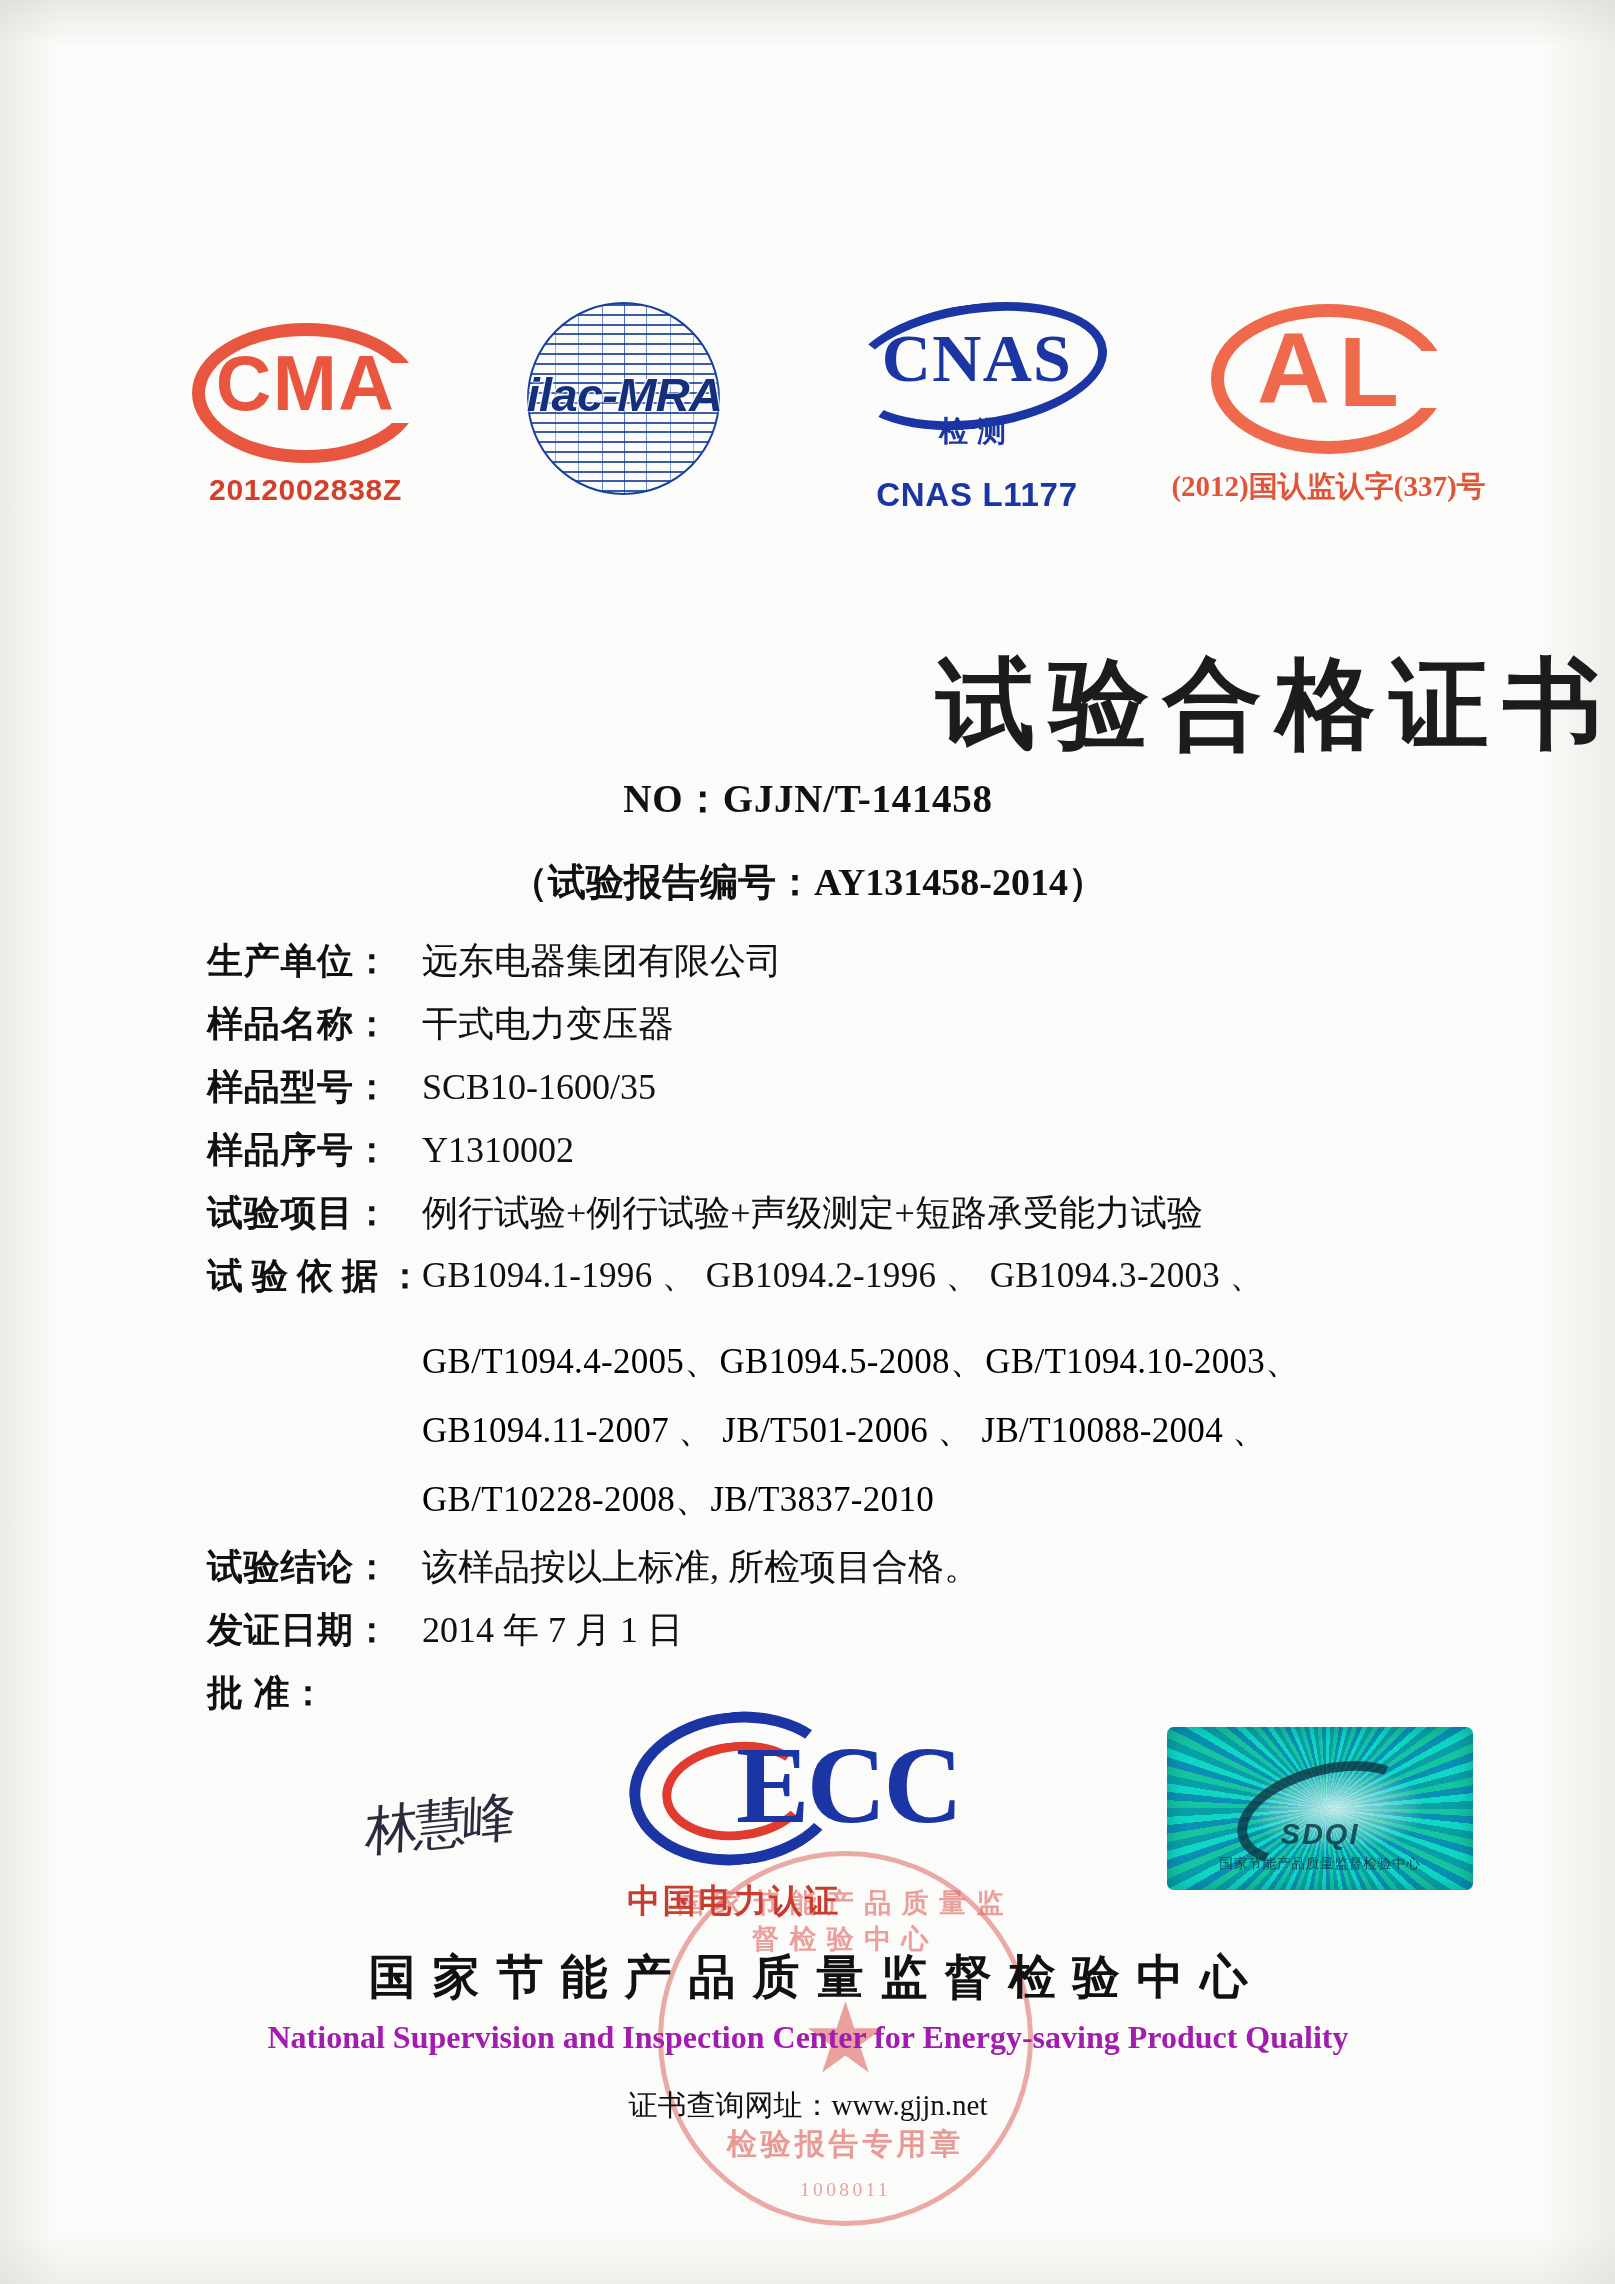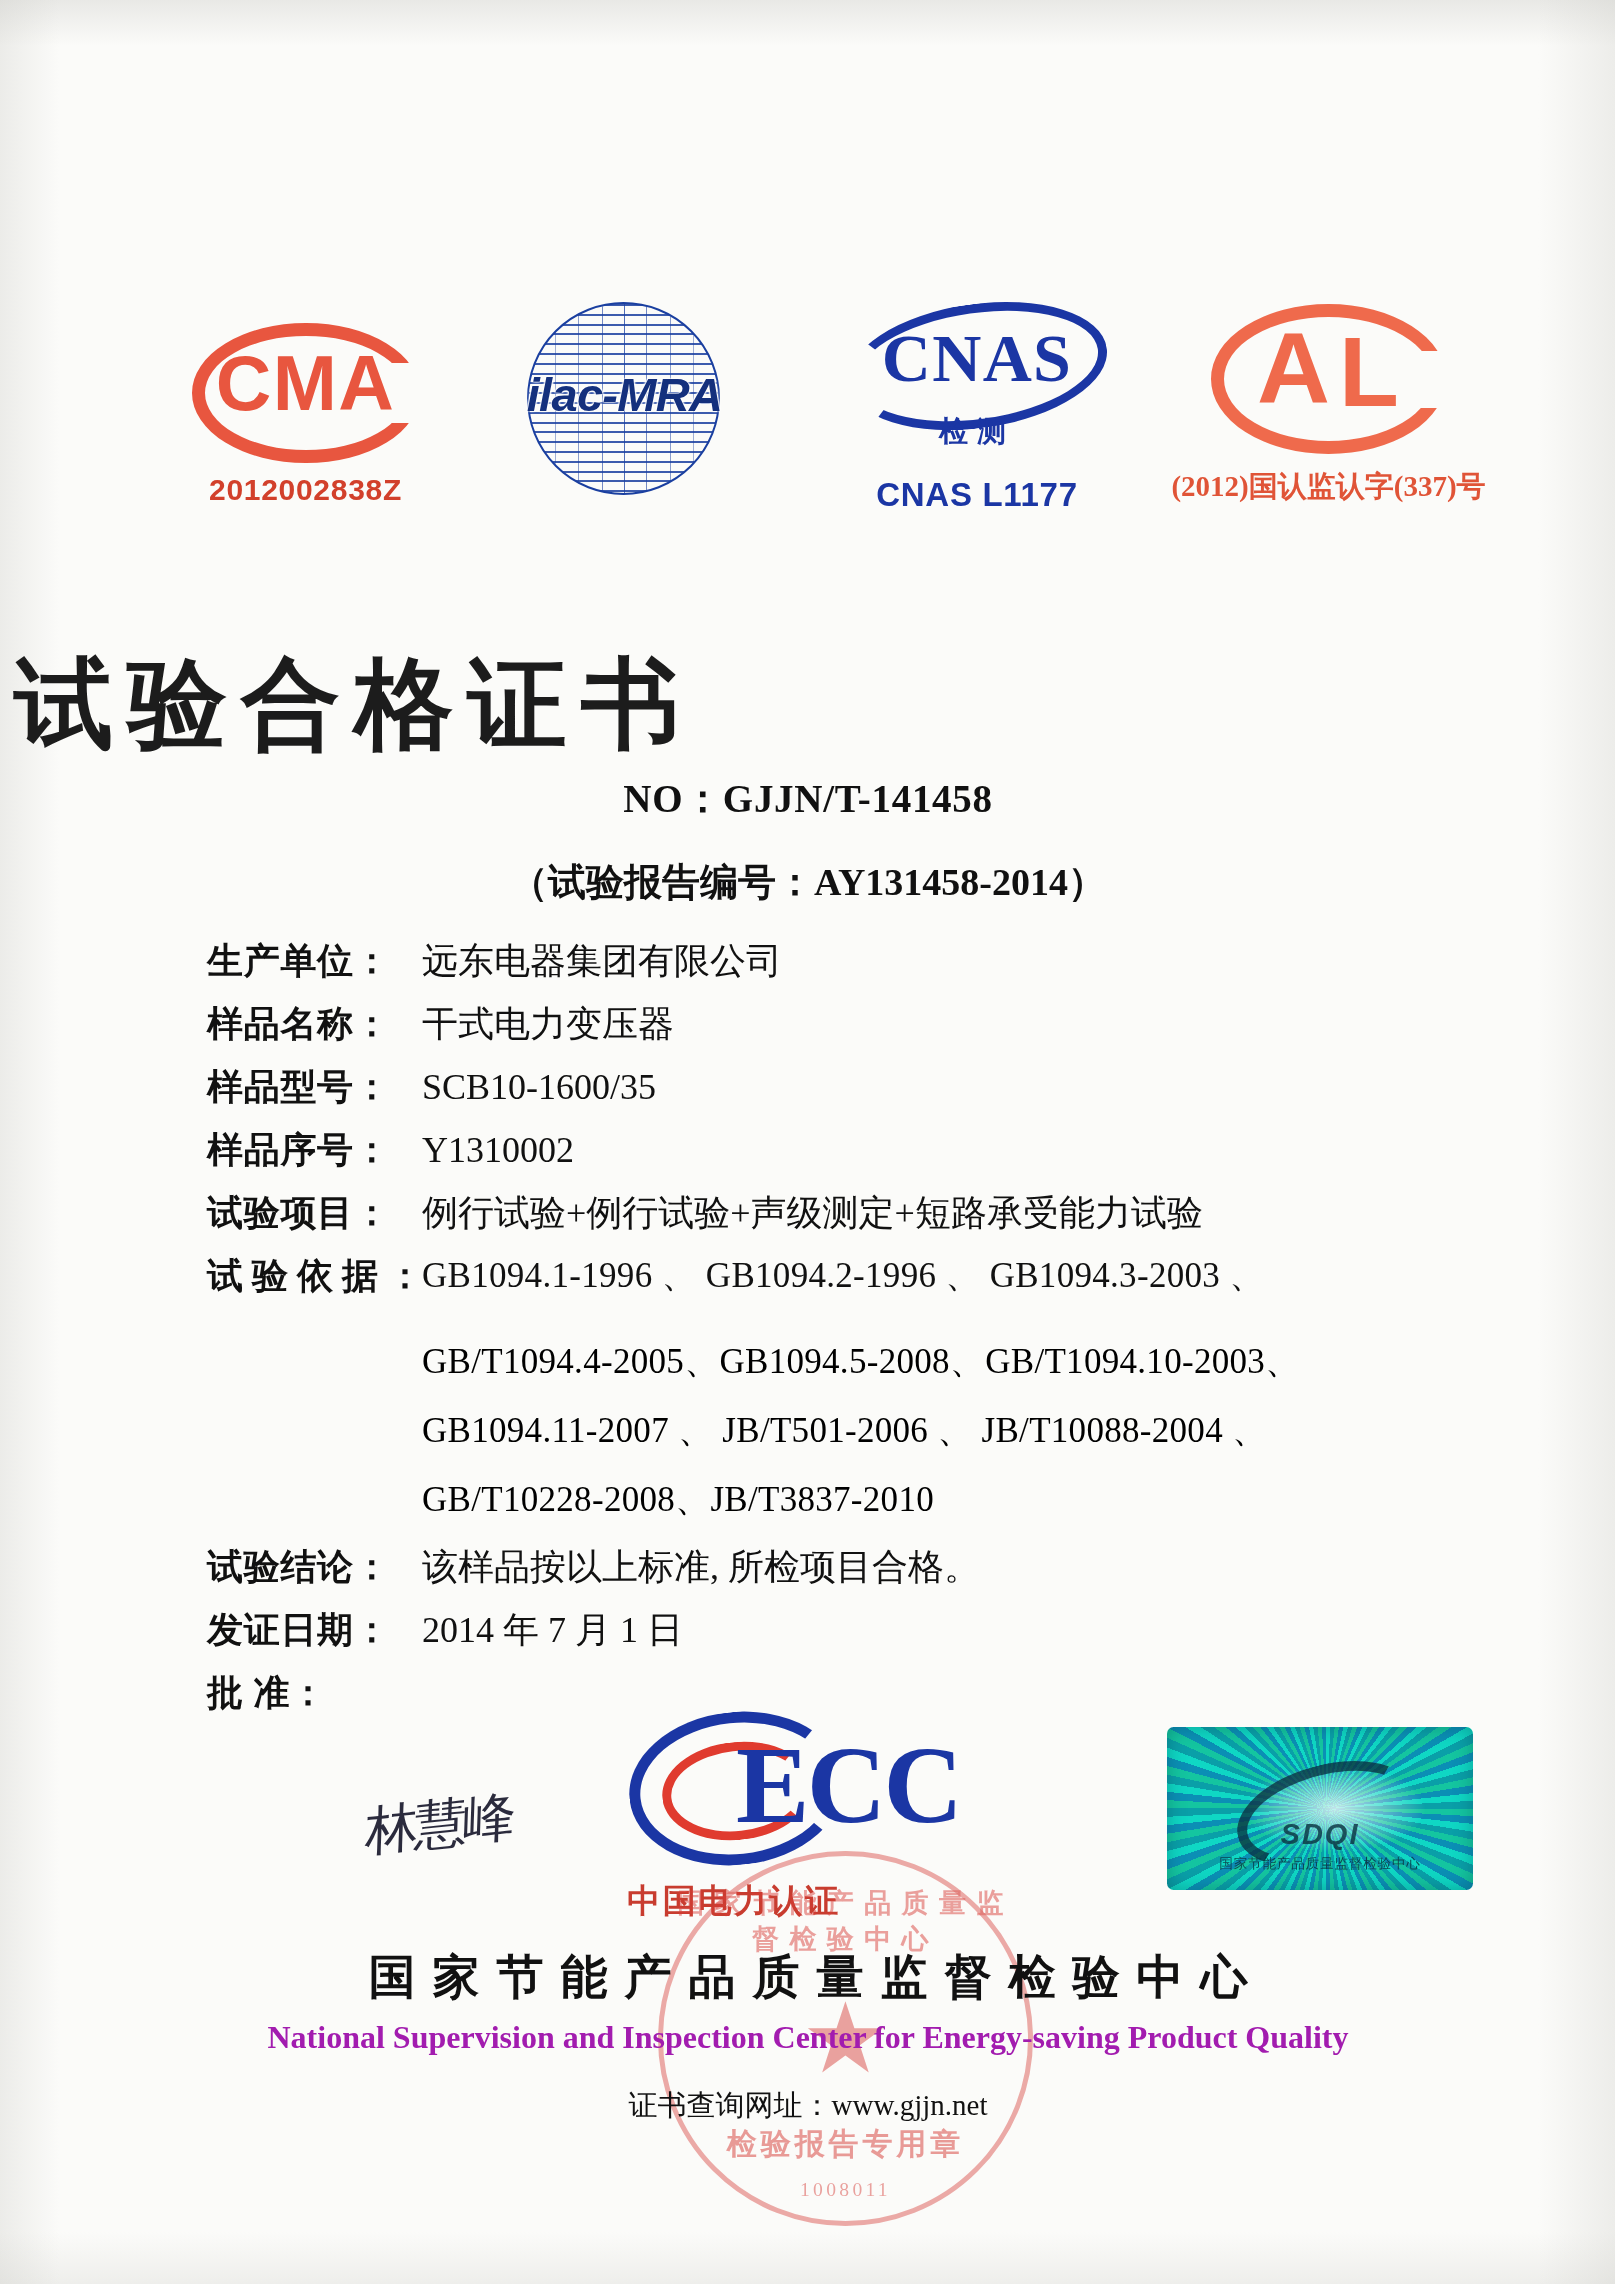--- a/index.html
+++ b/index.html
@@ -207,21 +207,21 @@
     font-weight: bold;
     color: #e05437;
     white-space: nowrap;
   }
 
   
   #main-title {
     position: absolute;
     top: 639px;
     left: 0; right: 0;
-    text-align: left;
+    text-align: right;
     font-family: "DejaVu Serif", serif;
     font-weight: bold;
     font-size: 99px;
     letter-spacing: 14.3px;
     color: #1c1c1c;
     text-indent: 14.3px;
   }
   #cert-no {
     position: absolute;
     top: 772px;

